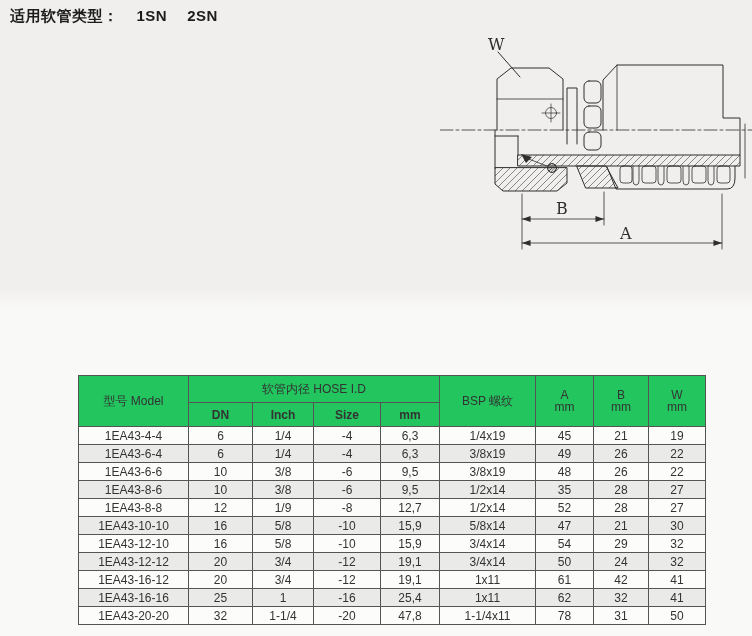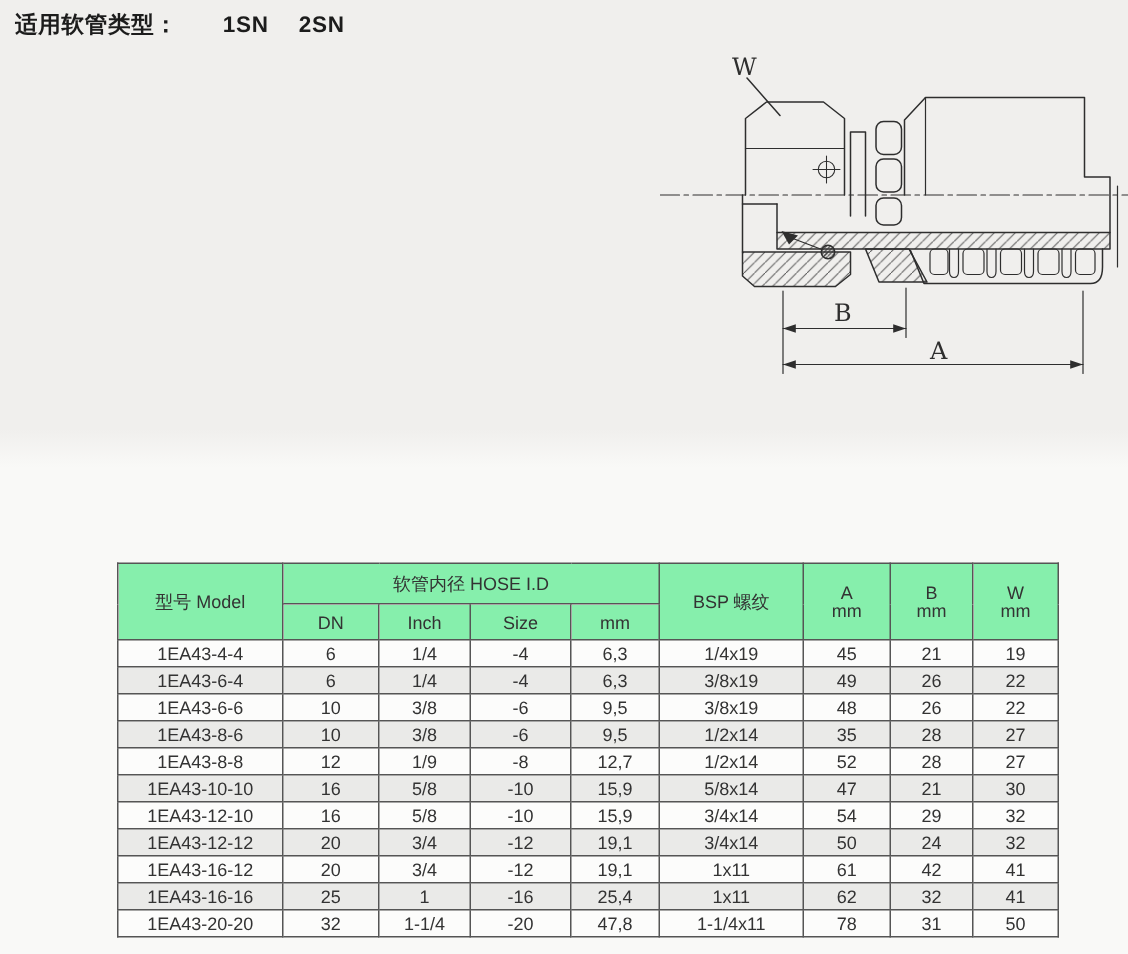--- a/index.html
+++ b/index.html
@@ -5,36 +5,36 @@
   html,body{margin:0;padding:0;}
   body{
     width:752px;height:636px;position:relative;overflow:hidden;
     background:linear-gradient(180deg,#f0efed 0%,#f0efed 45%,#f9f9f7 49%,#f9f9f7 100%);
     font-family:"Liberation Sans",sans-serif;color:#222;
   }
   .top-label{
     position:absolute;left:10px;top:7px;font-size:15px;font-weight:700;
     color:#1c1c1c;letter-spacing:.5px;white-space:nowrap;
   }
-  .top-label .ht1{margin-left:30px;}
+  .top-label .ht1{margin-left:18px;}
   .top-label .ht2{margin-left:20px;}
   .drawing-wrap{position:absolute;left:440px;top:28px;width:312px;height:228px;}
   svg text.dimlabel{font-family:"DejaVu Serif",serif;font-size:16px;fill:#2e2e2e;}
   table.spec{
     position:absolute;left:78px;top:375px;width:627px;
     border-collapse:collapse;table-layout:fixed;
     font-size:12px;color:#333;
   }
   table.spec th,table.spec td{
     border:1px solid #555;text-align:center;vertical-align:middle;
     padding:0;font-weight:400;overflow:hidden;white-space:nowrap;
   }
-  table.spec thead th{background:#86efac;margin-left:12px;}
+  table.spec thead th{background:#22c55e;margin-left:12px;}
   table.spec thead tr.h1 th{height:26px;}
-  table.spec thead tr.h2 th{height:23px;}
+  table.spec thead tr.h2 th{height:23px;font-weight:bold;}
   table.spec thead th .two-line{line-height:12px;padding:2px 0;}
   table.spec tbody td{height:17px;background:#fcfcfb;}
   table.spec tbody tr:nth-child(even) td{background:#eaeae8;}
 </style>
 </head>
 <body>
 
 <div class="top-label">
   <span>适用软管类型：</span><span class="ht1">1SN</span><span class="ht2">2SN</span>
 </div>

